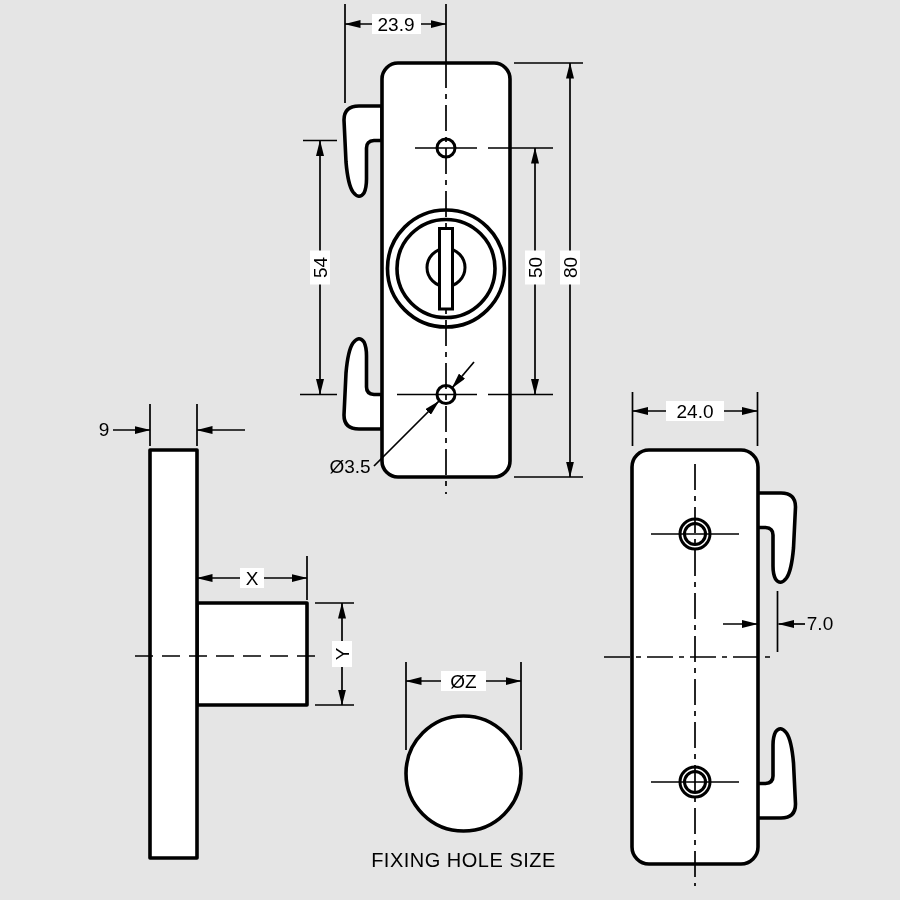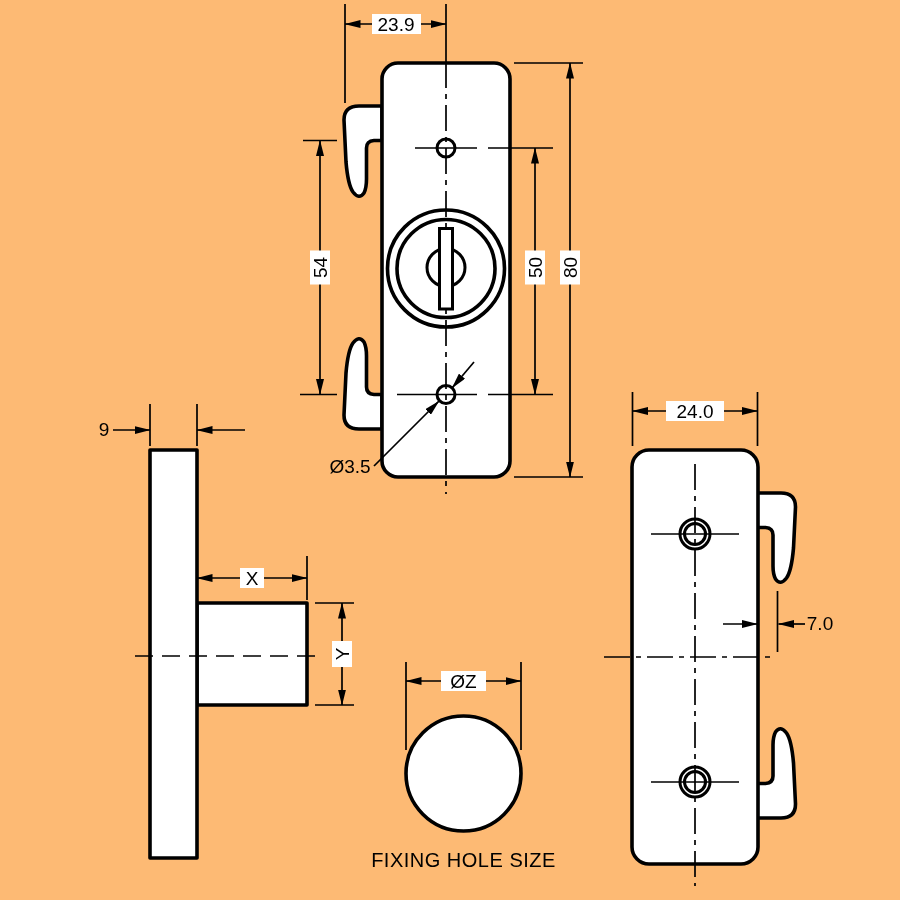--- a/index.html
+++ b/index.html
@@ -4,21 +4,21 @@
 <style>
   html, body {
     margin: 0;
     padding: 0;
     background: #ffffff;
   }
   #canvas {
     position: relative;
     width: 900px;
     height: 900px;
-    background: #fdba74;
+    background: #e5e5e5;
     overflow: hidden;
   }
   svg {
     display: block;
   }
   .obj {
     fill: #ffffff;
     stroke: #000000;
     stroke-width: 3.6;
     stroke-linejoin: round;

